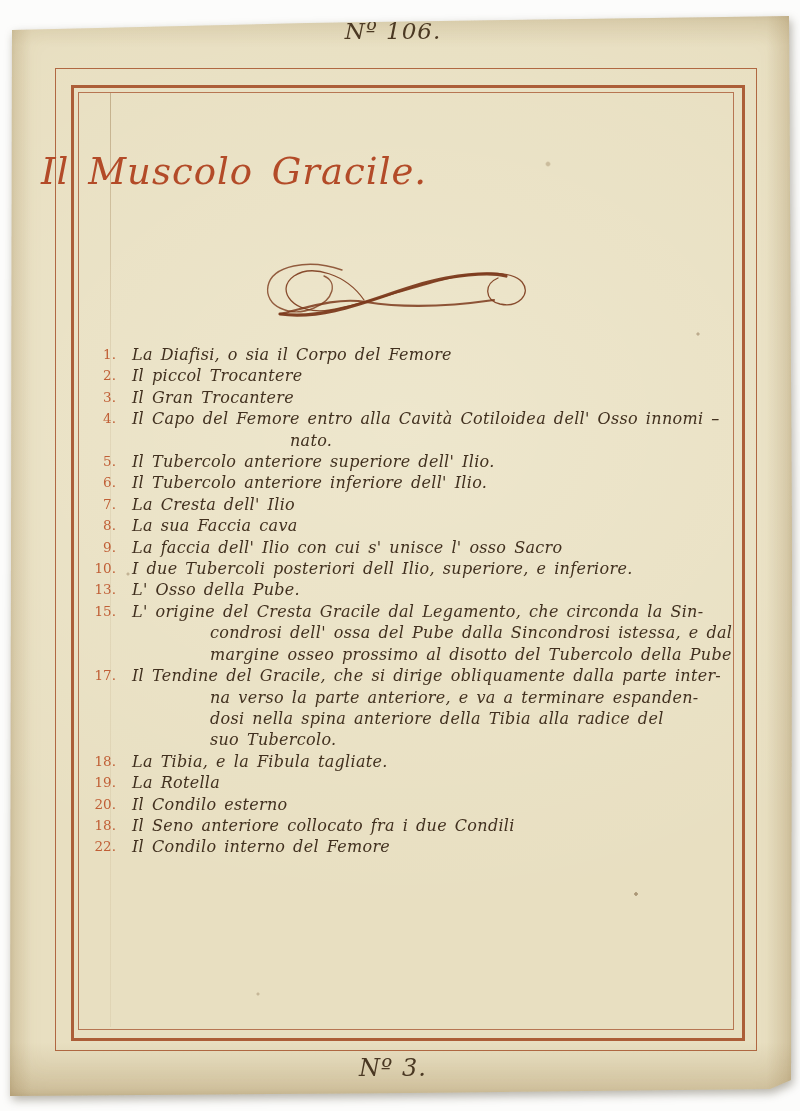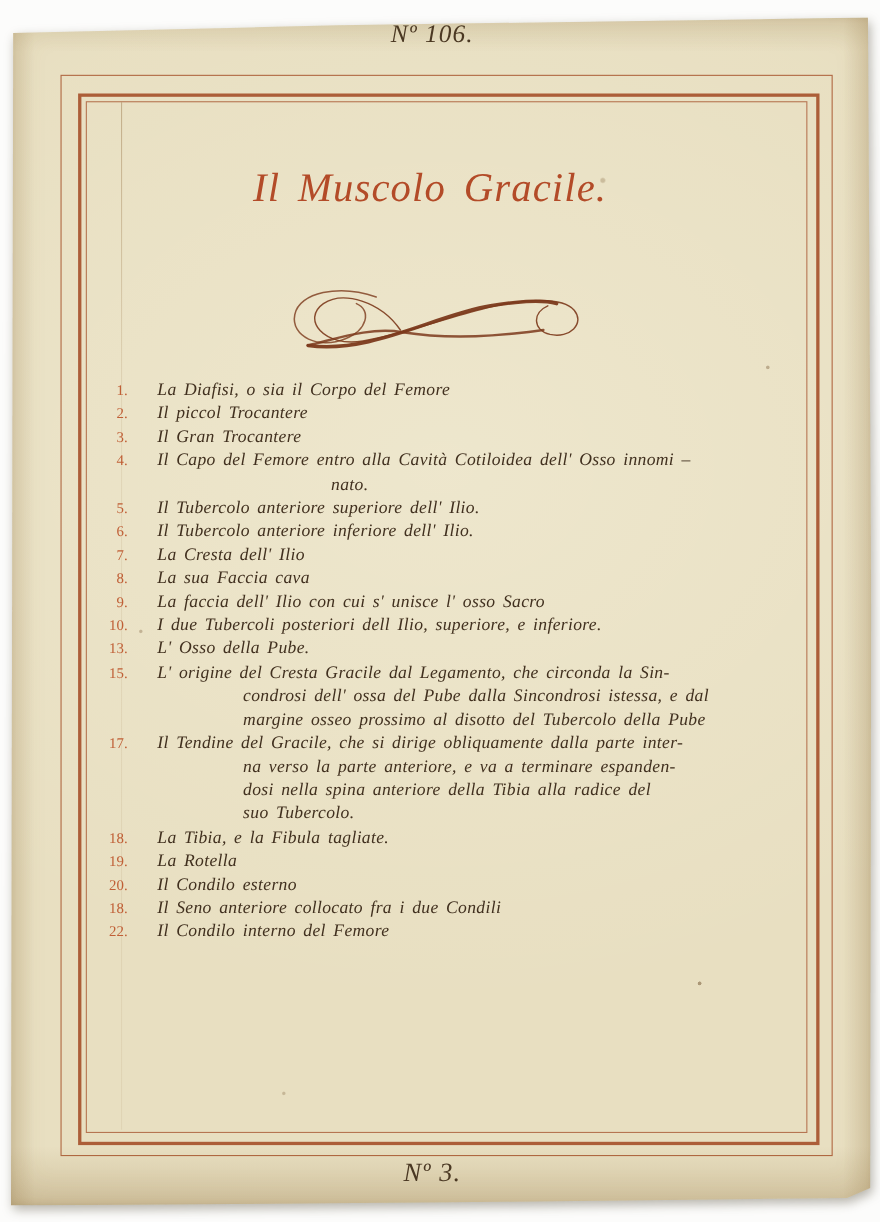--- a/index.html
+++ b/index.html
@@ -5,21 +5,20 @@
   html,body{margin:0;padding:0;}
   body{
     width:800px;height:1111px;
     background:var(--bg,#fcfcfb);
     font-family:"DejaVu Serif", serif;
     overflow:hidden;position:relative;
   }
   .paper-wrap{
     position:absolute;left:0;top:0;width:732px;height:1111px;
     filter:drop-shadow(2px 4px 5px rgba(95,88,70,.45));
-    font-family:Liberation Serif, serif;
   }
   .paper{
     position:absolute;left:8px;top:14px;width:786px;height:1082px;
     background:
       radial-gradient(circle 2px at 628px 880px, rgba(110,80,45,.5) 0 1.5px, transparent 2px),
       radial-gradient(circle 2px at 690px 320px, rgba(120,90,55,.4) 0 1.2px, transparent 2px),
       radial-gradient(circle 2px at 120px 560px, rgba(120,90,55,.35) 0 1px, transparent 2px),
       radial-gradient(circle 3px at 540px 150px, rgba(130,100,60,.3) 0 1.5px, transparent 3px),
       radial-gradient(circle 2px at 250px 980px, rgba(120,90,55,.3) 0 1px, transparent 2px),
       radial-gradient(900px 700px at 50% 38%, rgba(255,253,240,.25), transparent 70%),
@@ -53,40 +52,40 @@
     position:absolute;left:0;top:4px;width:770px;text-align:center;
     font-style:italic;font-size:23px;color:var(--annot,#4a3823);
     letter-spacing:1px;
   }
   .bottom-annotation{
     position:absolute;left:0;top:1040px;width:770px;text-align:center;
     font-style:italic;font-size:24px;color:var(--annot,#4a3823);
     letter-spacing:1px;
   }
   .title{
-    position:absolute;left:47px;top:136px;width:700px;text-align:center;
+    position:absolute;left:47px;top:136px;width:700px;
     transform:translateX(-14px);
     font-style:italic;font-size:37px;color:var(--title,#b34b28);
     word-spacing:6px;letter-spacing:1px;
   }
   .flourish{
     position:absolute;left:238px;top:242px;width:300px;height:68px;
   }
   .list{
     position:absolute;left:62px;top:330px;width:662px;
     font-size:16px;line-height:21.4px;
   }
   .row{display:flex;align-items:flex-start;}
   .num{
     width:46px;flex:0 0 46px;text-align:right;padding-right:0;
     color:var(--num,#c05f36);font-size:13.5px;line-height:21.4px;
     font-style:normal;
   }
   .txt{
-    margin-left:27px;flex:1;
+    margin-left:16px;flex:1;
     font-style:italic;color:var(--ink,#41301f);
     word-spacing:2.5px;letter-spacing:.3px;
   }
   .ln{white-space:nowrap;}
   .ln.cont{padding-left:78px;}
   .ln.cont-deep{padding-left:158px;}
 </style>
 </head>
 <body>
 

